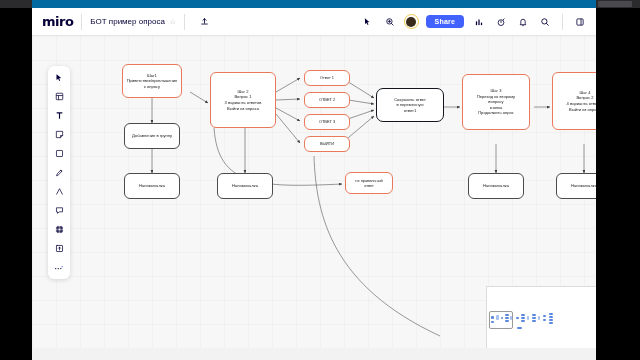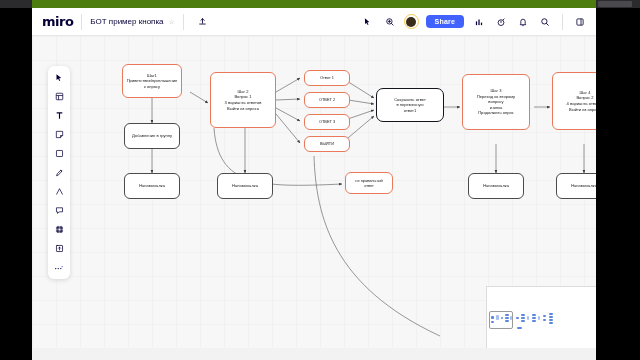--- a/index.html
+++ b/index.html
@@ -6,21 +6,21 @@
   html, body {
     width: 640px; height: 360px; overflow: hidden;
     background: #000;
     font-family: "Liberation Sans", sans-serif;
   }
   #root { position: relative; width: 640px; height: 360px; background: #000; }
 
   
   .browser {
     position: absolute; left: 32px; top: 0; width: 564px; height: 348px;
-    background: #4d7c0f; overflow: hidden;
+    background: #0369a1; overflow: hidden;
   }
   .tabstrip {
     position: absolute; left: 0; top: 0; width: 640px; height: 8px;
     background: #2b2b2e;
   }
   .tabstrip .tabdot {
     position: absolute; top: 1px; width: 5px; height: 5px; border-radius: 50%;
   }
   .tabstrip .tablabel {
     position: absolute; top: 1px; height: 6px; background: #4a4a4e; border-radius: 1px;
@@ -140,21 +140,21 @@
     <div class="tablabel" style="left:542px;width:38px;"></div>
     <div class="tabdot" style="left:590px;background:#9b59d0;"></div>
     <div class="tablabel" style="left:598px;width:34px;"></div>
   </div>
 
   <div class="browser">
 
     <div class="topbar">
       <div class="miro-logo">miro</div>
       <div class="divider-v"></div>
-      <div class="board-title">БОТ пример кнопка</div>
+      <div class="board-title">БОТ пример опроса</div>
       <div class="star-icon">☆</div>
       <div class="divider-v"></div>
       <div class="icon-btn">
         <svg width="9" height="9" viewBox="0 0 16 16" fill="none" stroke="#050038" stroke-width="1.5" stroke-linecap="round">
           <path d="M8 11V3"></path>
             <path d="M5 6l3-3 3 3"></path>
             <path d="M3 12.5h10"></path>
         </svg>
       </div>
 

